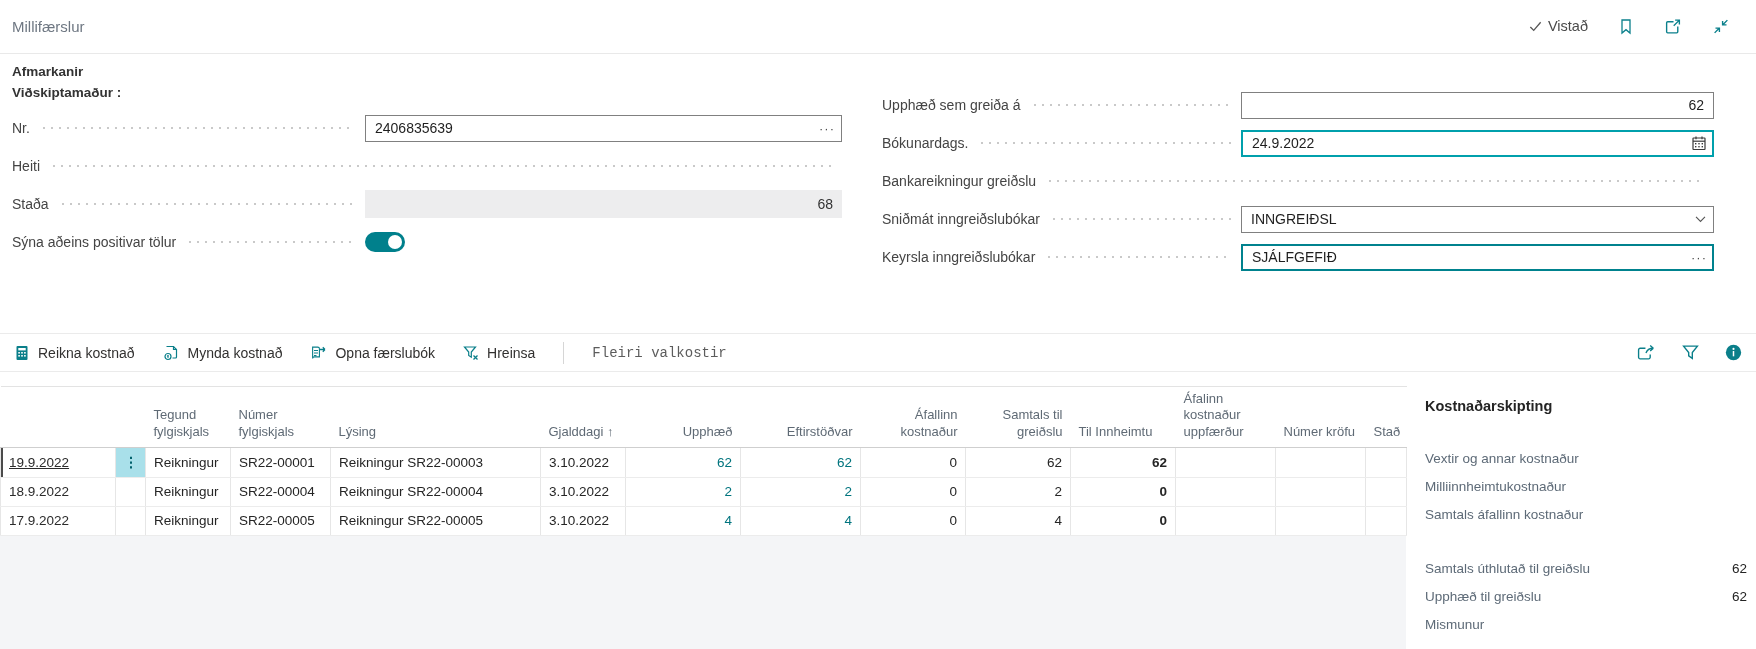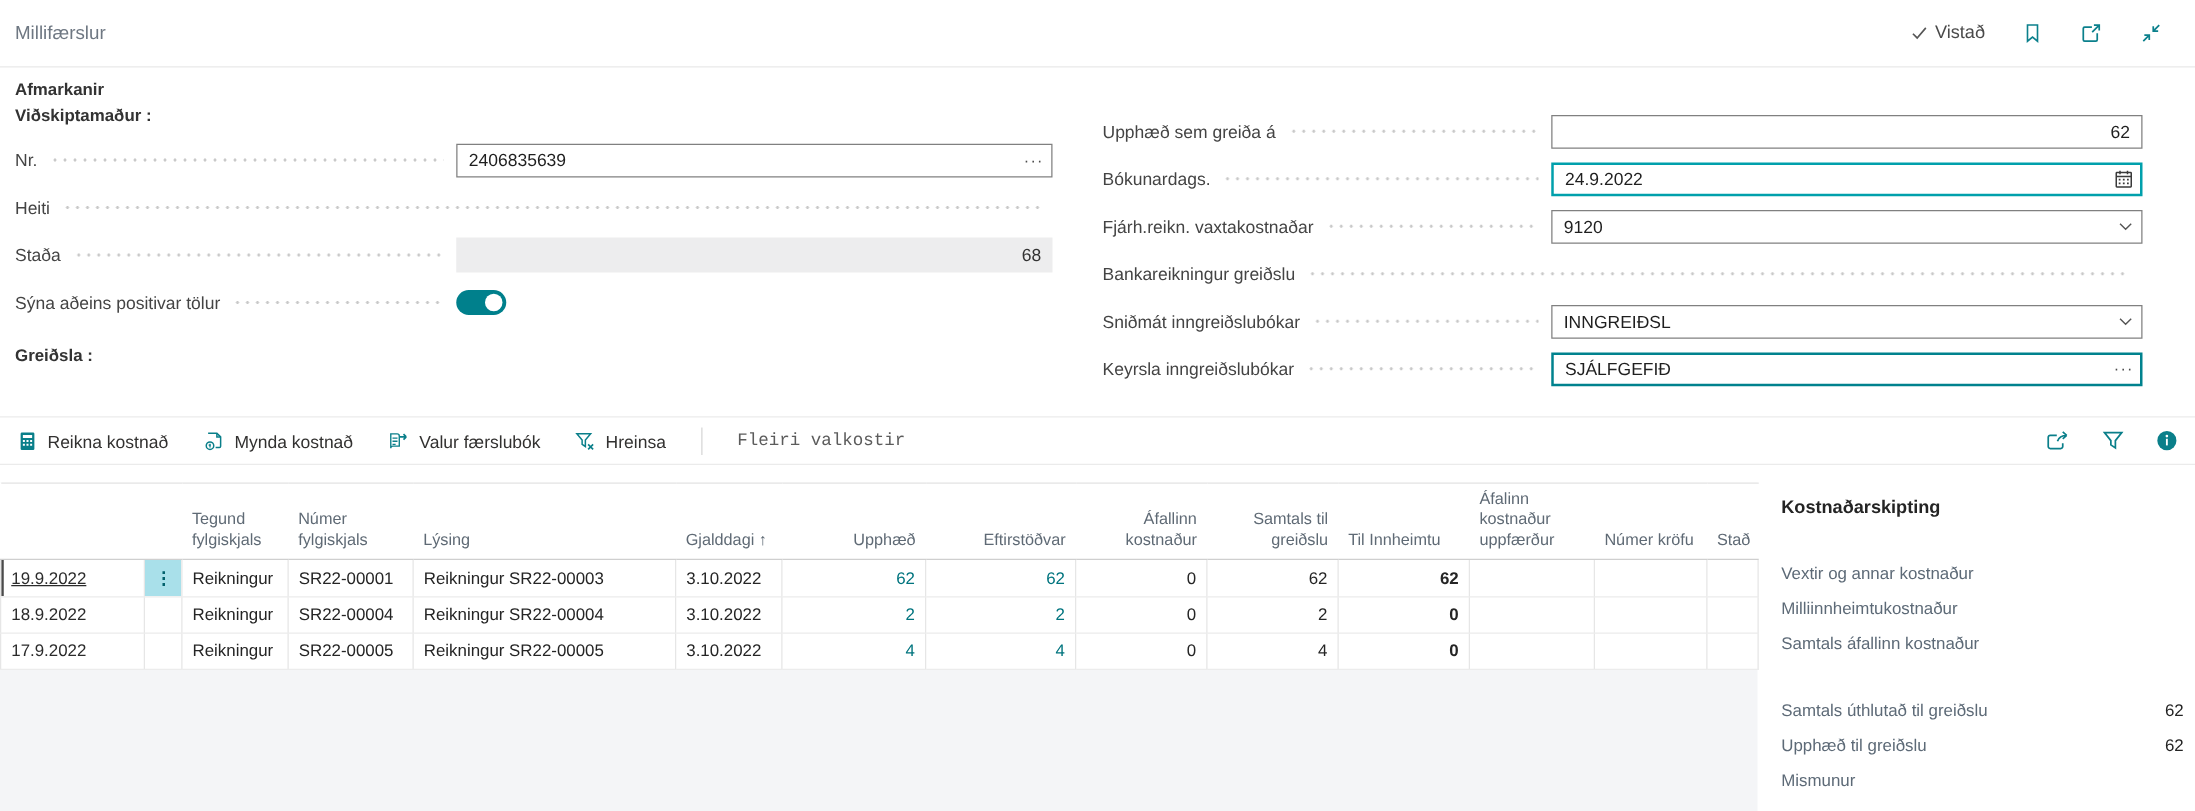--- a/index.html
+++ b/index.html
@@ -178,21 +178,20 @@
   <div class="field-row">
     <span class="field-label">Sýna aðeins positivar tölur</span>
     <span class="dots"></span>
     <span class="ctl" style="display:flex;align-items:center">
       <span class="toggle">
           <span class="knob"></span>
         </span>
     </span>
   </div>
 
-  <div class="group-label bottom">Greiðsla :</div>
 </div>
 
 <div class="payment-col">
 
   <div class="field-row">
     <span class="field-label">Upphæð sem greiða á</span>
     <span class="dots"></span>
     <span class="ctl">
       <input class="num" value="62" style="">
     </span>
@@ -214,34 +213,20 @@
               <rect x="10.6" y="8" width="1.4" height="1.4"></rect>
               <rect x="4" y="11" width="1.4" height="1.4"></rect>
               <rect x="7.3" y="11" width="1.4" height="1.4"></rect>
               <rect x="10.6" y="11" width="1.4" height="1.4"></rect>
             </g>
           </svg>
       </button>
     </span>
   </div>
 
-  <div class="field-row">
-    <span class="field-label">Fjárh.reikn. vaxtakostnaðar</span>
-    <span class="dots"></span>
-    <span class="ctl">
-      <span class="selectbox">
-        <span>9120</span>
-      </span>
-      <span class="ctl-btn">
-        <svg width="13" height="13" viewBox="0 0 16 16">
-            <path d="M2.5 5.5L8 11l5.5-5.5" fill="none" stroke="#555" stroke-width="1.4"></path>
-          </svg>
-      </span>
-    </span>
-  </div>
 
   <div class="field-row">
     <span class="field-label">Bankareikningur greiðslu</span>
     <span class="dots"></span>
   </div>
 
   <div class="field-row">
     <span class="field-label">Sniðmát inngreiðslubókar</span>
     <span class="dots"></span>
     <span class="ctl">
@@ -298,21 +283,21 @@
   </button>
 
   <button class="tb-btn">
     <span class="tb-ic">
       <svg width="17" height="16" viewBox="0 0 16 16">
           <path d="M2.5 2.5h6a2 2 0 0 1 2 2V14h-6a2 2 0 0 0-2 2z" transform="scale(0.85)" fill="none" stroke="#0a7f8a" stroke-width="1.3"></path>
           <path d="M3.5 5.5h4M3.5 8h4M3.5 10.5h2.5" stroke="#0a7f8a" stroke-width="1.1"></path>
           <path d="M9.5 6.5h5M14.5 6.5l-2.2-2.2M14.5 6.5l-2.2 2.2" fill="none" stroke="#0a7f8a" stroke-width="1.3" transform="translate(0,-2)"></path>
         </svg>
     </span>
-    <span>Valur færslubók</span>
+    <span>Opna færslubók</span>
   </button>
 
   <button class="tb-btn">
     <span class="tb-ic">
       <svg width="16" height="16" viewBox="0 0 16 16">
           <path d="M1.5 2h11L8.3 7v5.2L5.7 10.5V7z" fill="none" stroke="#0a7f8a" stroke-width="1.2"></path>
           <path d="M10.5 10.5l4 4M14.5 10.5l-4 4" stroke="#0a7f8a" stroke-width="1.3"></path>
         </svg>
     </span>
     <span>Hreinsa</span>

